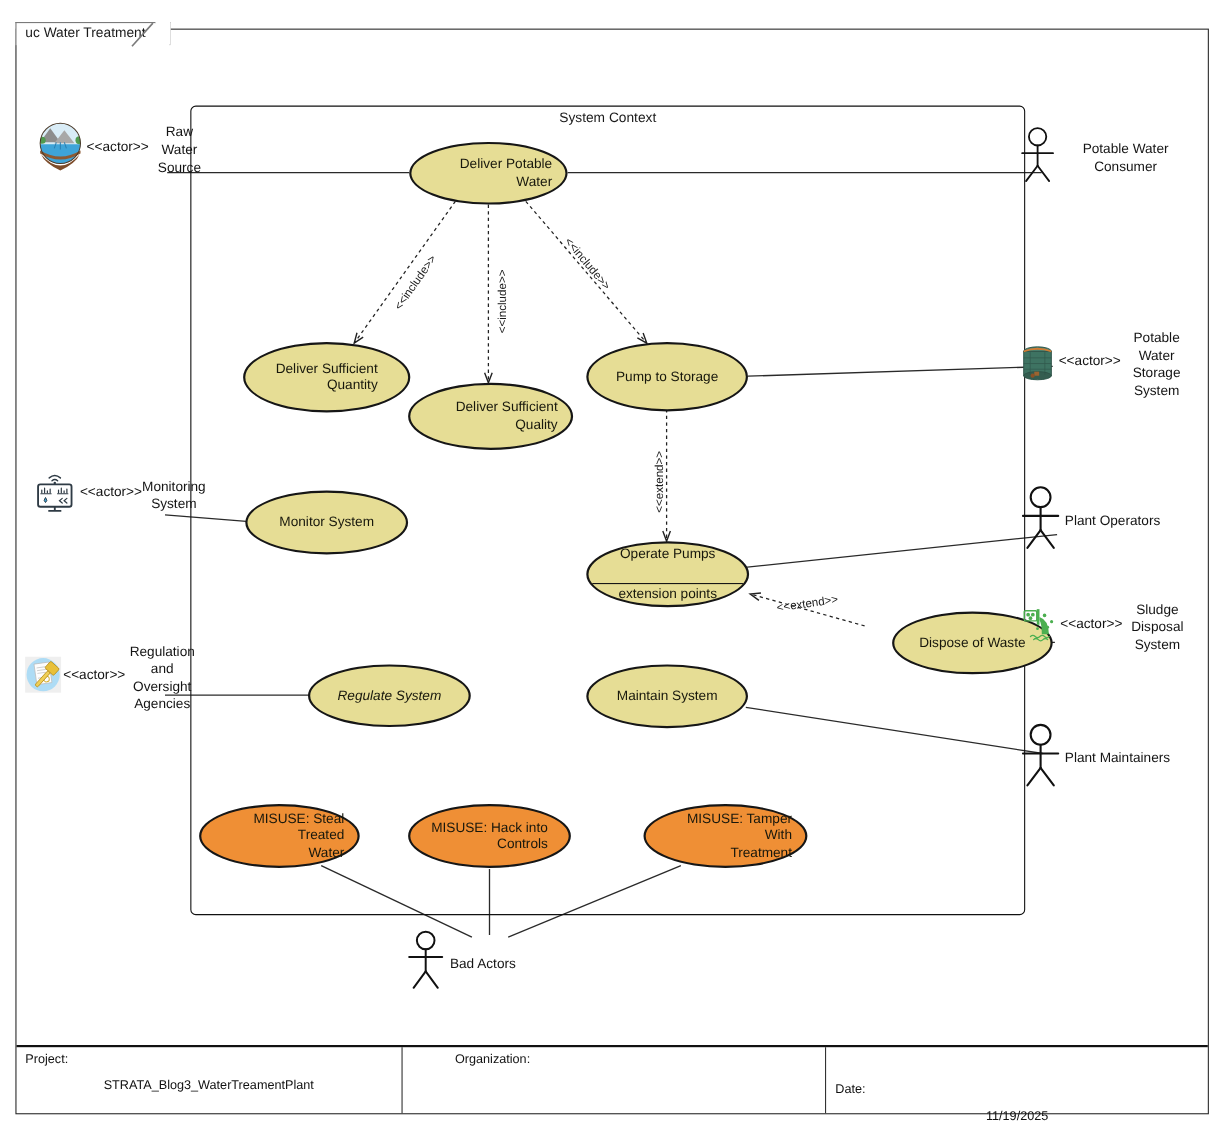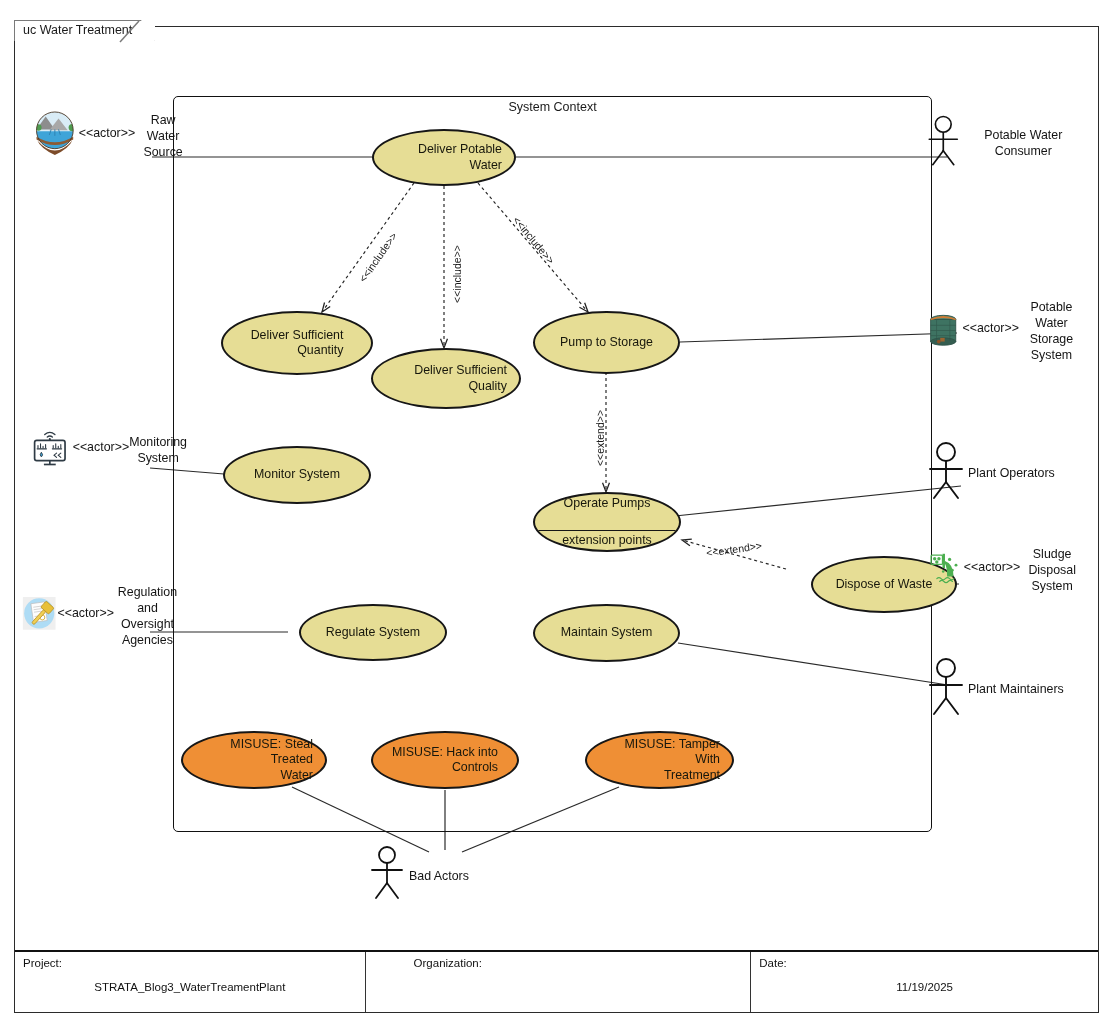--- a/index.html
+++ b/index.html
@@ -164,21 +164,21 @@
   }
   .footer-cell {
     position: relative;
     box-sizing: border-box;
     border-right: 1.6px solid #333;
     padding: 5px 8px;
   }
   .footer-cell:last-child { border-right: none; }
   .f1 { width: 364px; }
   .f2 { width: 359px; margin-left: 40px; }
-  .f3 { width: 360px; }
+  .f3 { width: 360px; margin-top: 28px; }
   .footer-key {
     font-size: 11.5px;
     color: #111;
     display: block;
   }
   .footer-val {
     display: block;
     text-align: center;
     font-size: 11.5px;
     color: #111;
@@ -272,21 +272,21 @@
 
   <div class="uc normal uc-split" style="left:533px; top:492px; width:148px; height:60px;gap:16px;">
     <span class="uc-top">Operate Pumps</span>
     <span class="uc-bot">extension points</span>
   </div>
 
   <div class="uc normal" style="left:811px; top:556px; width:146px; height:57px;">
     <span>Dispose of Waste</span>
   </div>
 
-  <div class="uc normal" style="left:299px; top:604px; width:148px; height:57px;">
+  <div class="uc normal" style="left:280px; top:604px; width:148px; height:57px;font-style:italic;">
     <span>Regulate System</span>
   </div>
 
   <div class="uc normal" style="left:533px; top:604px; width:147px; height:58px;">
     <span>Maintain System</span>
   </div>
 
   <div class="uc misuse" style="left:181px; top:731px; width:146px; height:58px; white-space:pre-line;">
     <span>MISUSE: Steal Treated
 Water</span>

